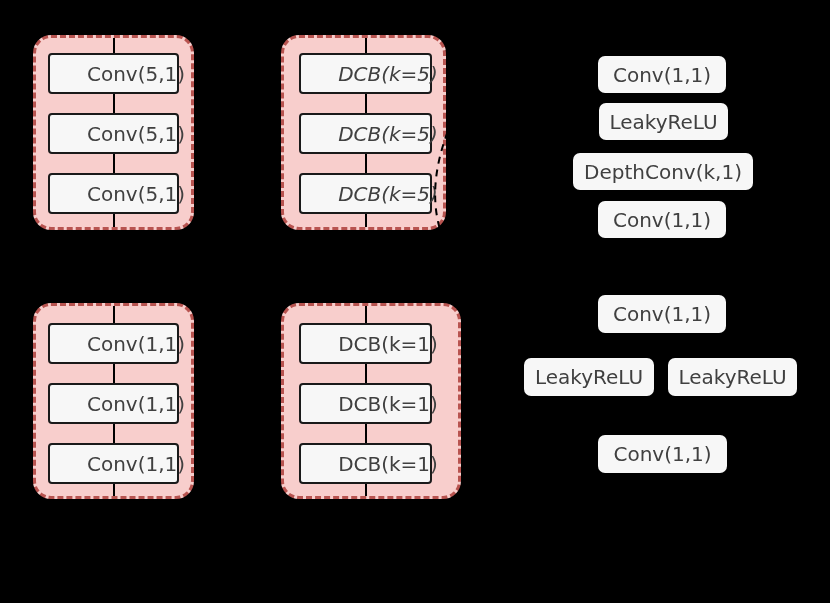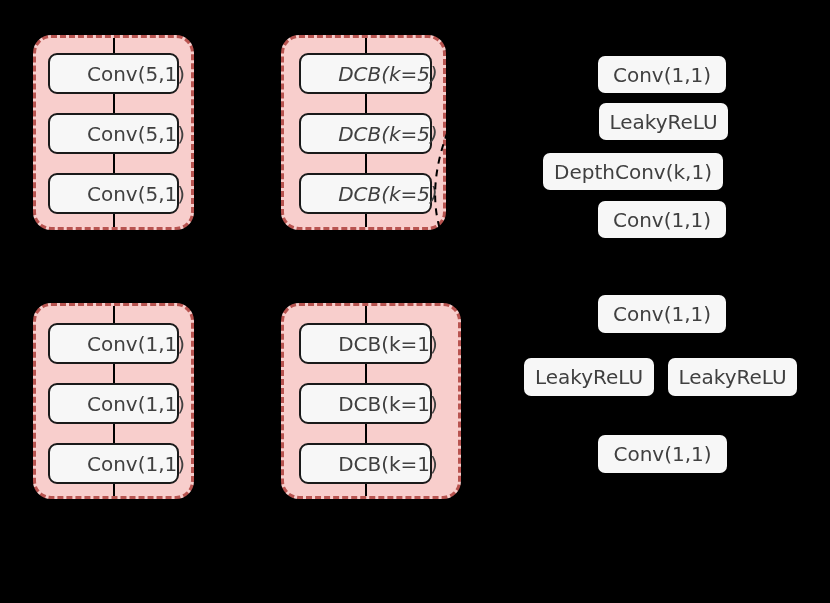--- a/index.html
+++ b/index.html
@@ -36,21 +36,21 @@
     width: 2px;
     background: var(--connector);
     z-index: 1;
   }
   
   .node {
     position: absolute;
     height: 41px;
     background: var(--node-fill);
     border: 2px solid var(--node-border);
-    border-radius: 9px;
+    border-radius: 4px;
     display: flex;
     align-items: center;
     justify-content: center;
     font-size: 20px;
     color: var(--node-text);
     z-index: 2;
     white-space: nowrap;
     padding-left: 45px;
   }
   
@@ -136,21 +136,21 @@
       <span>DCB(k=1)</span>
     </div>
   </div>
 
   <div class="snode" style="left:598px; top:56px;  width:128px; height:37px;">
     <span>Conv(1,1)</span>
   </div>
   <div class="snode" style="left:599px; top:103px; width:129px; height:37px;">
     <span>LeakyReLU</span>
   </div>
-  <div class="snode" style="left:543px; top:153px; width:180px; height:37px;">
+  <div class="snode" style="left:573px; top:153px; width:180px; height:37px;">
     <span>DepthConv(k,1)</span>
   </div>
   <div class="snode" style="left:598px; top:201px; width:128px; height:37px;">
     <span>Conv(1,1)</span>
   </div>
 
   <div class="snode" style="left:598px; top:295px; width:128px; height:38px;">
     <span>Conv(1,1)</span>
   </div>
   <div class="snode" style="left:524px; top:358px; width:130px; height:38px;">

